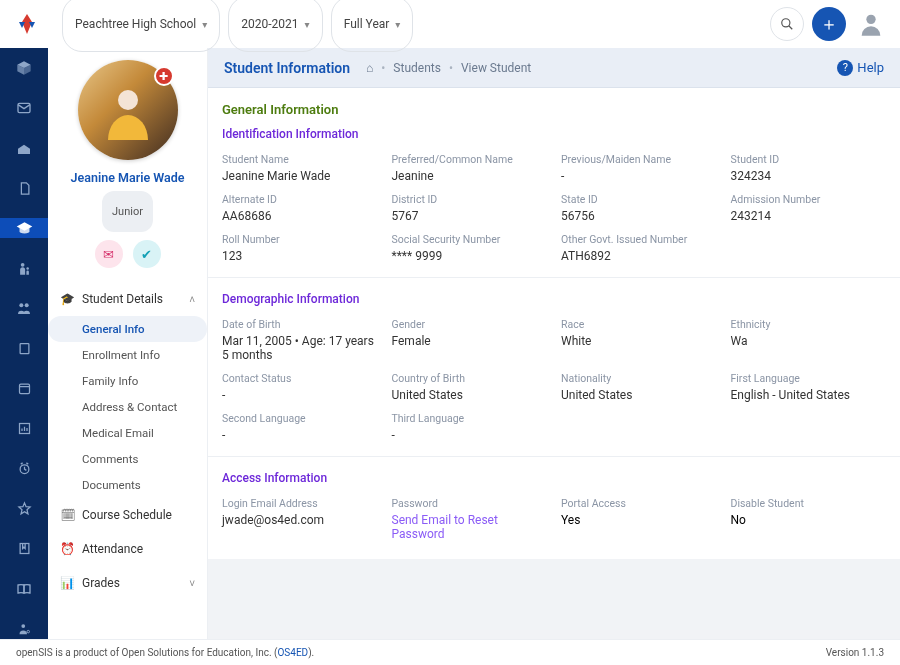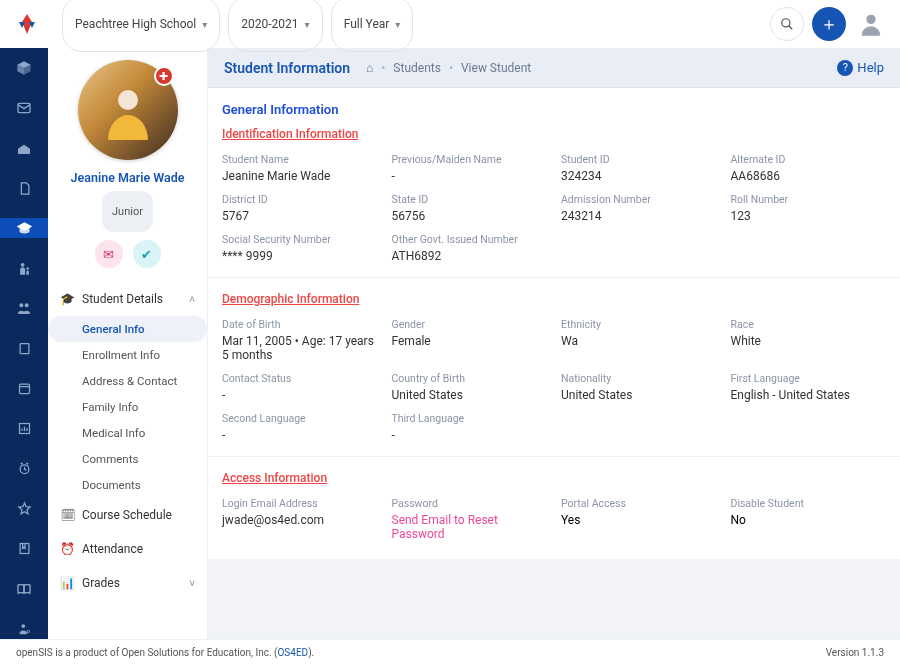--- a/index.html
+++ b/index.html
@@ -46,26 +46,26 @@
 
 .content { flex:1; overflow-y:auto; padding: 0 0 0 0; }
 .content-header { background:#e9eef6; height:40px; display:flex; align-items:center; padding:0 16px; border-bottom:1px solid #dbe2ec; }
 .page-title { color:#1655b3; font-size:14px; font-weight:600; margin-right: 16px; }
 .breadcrumb { display:flex; align-items:center; gap:8px; font-size:12px; color:#6b7a8f; }
 .breadcrumb .sep { color:#aab3c0; }
 .help-link { margin-left:auto; display:flex; align-items:center; gap:4px; color:#1655b3; font-size:13px; cursor:pointer;}
 .help-link .q { width:16px;height:16px;border-radius:50%; background:#1655b3;color:#fff;display:flex;align-items:center;justify-content:center;font-size:11px;}
 
 .card { background:#fff;  margin:0; padding: 12px 14px 18px 14px; }
-.card-title { font-size:13px; font-weight:600; color:#1d4ed8; margin-bottom:10px; margin-top: 2px;}
-.section-title { font-size:12px; color:#ef4444; font-weight:500; margin: 10px 0 12px 0; text-decoration: underline; }
+.card-title { font-size:13px; font-weight:600; color:#4d7c0f; margin-bottom:10px; margin-top: 2px;}
+.section-title { font-size:12px; color:#6d28d9; font-weight:500; margin: 10px 0 12px 0; }
 .grid { display:grid; grid-template-columns: repeat(4, 1fr); gap: 10px 14px; }
 .field-label { font-size:10.5px; color:#8b95a5; margin-bottom:3px; }
 .field-value { font-size:12px; color:#333; }
-.field-value.link { color:#ec4899; cursor:pointer; }
+.field-value.link { color:#8b5cf6; cursor:pointer; }
 .field-value.green { color:#000000; }
 .hr { height:1px; background:#eceff3; margin: 14px -14px; }
 
 .footer { height:26px; background:#fff; display:flex; align-items:center; padding: 0 16px; font-size:10px; color:#555; border-top:1px solid #eceff3;}
 .footer a { color:#1655b3; text-decoration:none;}
 .footer .ver { margin-left:auto; color:#555;}
 
 
 .content::-webkit-scrollbar, .sidepanel::-webkit-scrollbar { width:6px; }
 .content::-webkit-scrollbar-thumb, .sidepanel::-webkit-scrollbar-thumb { background:#d0d5dd; border-radius:3px; }
@@ -234,23 +234,23 @@
       </div>
 
       <div class="submenu">
         <div class="submenu-header">
           <span class="hicon">🎓</span>
           <span>Student Details</span>
           <span class="exp">˄</span>
         </div>
         <div class="submenu-item active">General Info</div>
         <div class="submenu-item">Enrollment Info</div>
+        <div class="submenu-item">Family Info</div>
         <div class="submenu-item">Address &amp; Contact</div>
-        <div class="submenu-item">Family Info</div>
-        <div class="submenu-item">Medical Info</div>
+        <div class="submenu-item">Medical Email</div>
         <div class="submenu-item">Comments</div>
         <div class="submenu-item">Documents</div>
 
         <div class="submenu-header">
           <span class="hicon">🗓</span>
           <span>Course Schedule</span>
         </div>
         <div class="submenu-header">
           <span class="hicon">⏰</span>
           <span>Attendance</span>
@@ -282,20 +282,24 @@
       <div class="card">
         <div class="card-title">General Information</div>
 
         <div class="section-title">Identification Information</div>
         <div class="grid">
           <div>
               <div class="field-label">Student Name</div>
               <div class="field-value">Jeanine Marie Wade</div>
             </div>
           <div>
+              <div class="field-label">Preferred/Common Name</div>
+              <div class="field-value">Jeanine</div>
+            </div>
+          <div>
               <div class="field-label">Previous/Maiden Name</div>
               <div class="field-value">-</div>
             </div>
           <div>
               <div class="field-label">Student ID</div>
               <div class="field-value">324234</div>
             </div>
 
           <div>
               <div class="field-label">Alternate ID</div>
@@ -335,26 +339,26 @@
         <div class="grid">
           <div>
               <div class="field-label">Date of Birth</div>
               <div class="field-value">Mar 11, 2005   •   Age: 17 years 5 months</div>
             </div>
           <div>
               <div class="field-label">Gender</div>
               <div class="field-value">Female</div>
             </div>
           <div>
+              <div class="field-label">Race</div>
+              <div class="field-value">White</div>
+            </div>
+          <div>
               <div class="field-label">Ethnicity</div>
               <div class="field-value">Wa</div>
-            </div>
-          <div>
-              <div class="field-label">Race</div>
-              <div class="field-value">White</div>
             </div>
 
           <div>
               <div class="field-label">Contact Status</div>
               <div class="field-value">-</div>
             </div>
           <div>
               <div class="field-label">Country of Birth</div>
               <div class="field-value">United States</div>
             </div>

